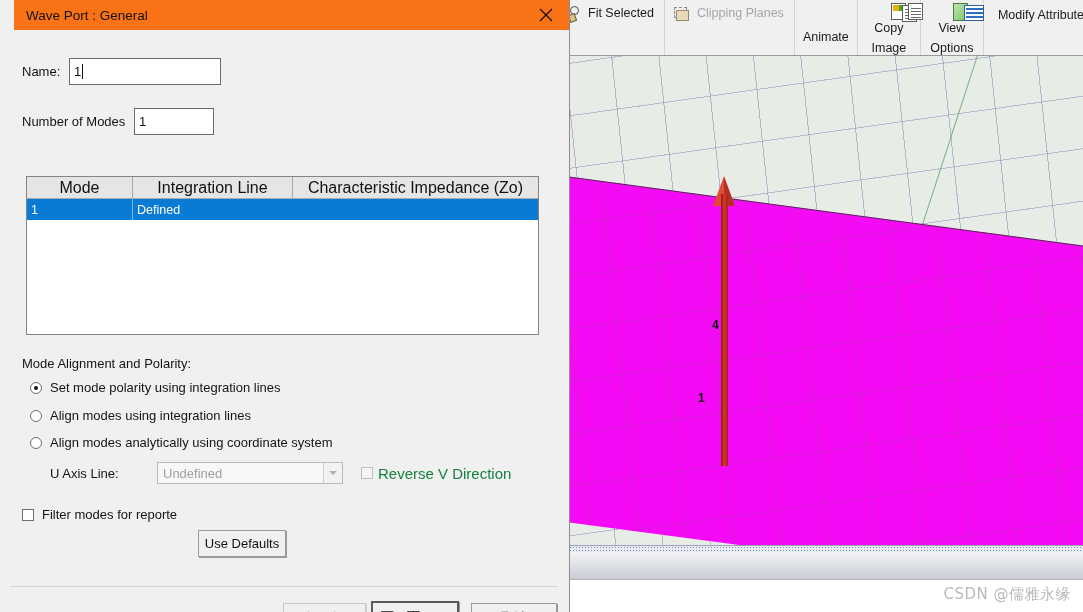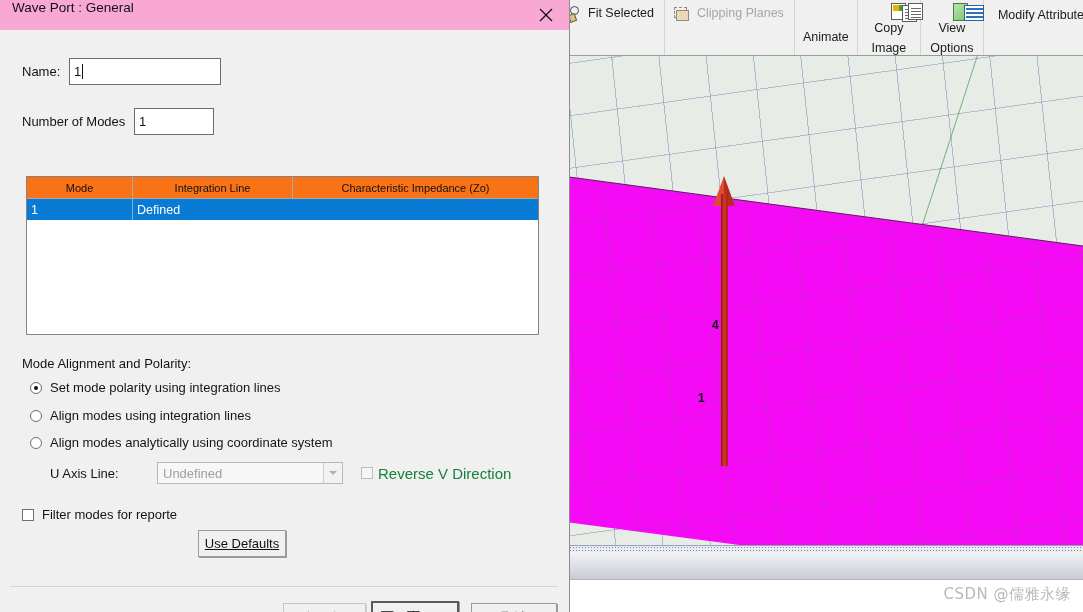--- a/index.html
+++ b/index.html
@@ -213,23 +213,24 @@
     letter-spacing: .5px;
   }
 
   
   #dialog {
     position: absolute; left: 0; top: 0; width: 570px; height: 612px;
     background: #f0f0f0;
     border-right: 1px solid #8d8d8d;
   }
   #dlg-title {
-    height: 30px; background: #f9a8d4;
-    display: flex; align-items: flex-start; justify-content: space-between;
+    height: 30px; background: #f97316;
+    display: flex; align-items: center; justify-content: space-between;
     padding: 0 0 0 12px;
+    margin-left: 14px;
   }
   #dlg-title .t {
     font-size: 13.5px; color: #111; font-family: "Liberation Sans", sans-serif;
   }
   #dlg-close {
     width: 46px; height: 30px; display: flex; align-items: center;
     justify-content: center; cursor: pointer;
   }
   #dlg-close svg { display: block; }
 
@@ -257,24 +258,24 @@
   }
   #modes-input { width: 80px; }
 
   
   #mode-table {
     position: absolute; left: 26px; top: 146px; width: 513px; height: 159px;
     background: #fff; border: 1px solid #848484;
   }
   #mode-table .thead { display: flex; height: 22px; }
   #mode-table .th {
-    background: #f97316; border-right: 1px solid #aaa;
+    background: #e5e5e5; border-right: 1px solid #aaa;
     border-bottom: 1px solid #aaa;
     display: flex; align-items: center; justify-content: center;
-    font-size: 11px; color: #111;
+    font-size: 16px; color: #111;
   }
   #mode-table .th:last-child { border-right: none; text-align: center; }
   #mode-table .tr { display: flex; height: 21px; }
   #mode-table .tr.sel { background: #0a7bd4; color: #fff; }
   #mode-table .td {
     display: flex; align-items: center; padding-left: 4px;
     font-size: 12.5px; border-right: 1px solid rgba(255,255,255,0.45);
   }
   #mode-table .td:last-child { border-right: none; }
   .c0 { width: 106px; }
@@ -334,21 +335,21 @@
   .btn {
     background: #f0f0f0; border: 1px solid #9a9a9a;
     box-shadow: 1px 1px 0 #9a9a9a;
     font-size: 13px; color: #111; display: flex;
     align-items: center; justify-content: center;
     font-family: "Liberation Sans", sans-serif; cursor: pointer;
   }
   .btn.disabled { color: #b0b0b0; border-color: #c6c6c6; box-shadow: 1px 1px 0 #d0d0d0; }
   .btn.default { border: 2px solid #5a5a5a; }
 
-  #use-defaults { position: absolute; left: 198px; top: 500px; width: 88px; height: 27px; text-decoration: underline; }
+  #use-defaults { position: absolute; left: 198px; top: 500px; width: 88px; height: 27px; }
   #dlg-sep {
     position: absolute; left: 10px; top: 556px; width: 548px; height: 1px;
     background: #d4d4d4;
   }
   #btn-back { position: absolute; left: 283px; top: 573px; width: 83px; height: 29px; }
   #btn-next { position: absolute; left: 371px; top: 571px; width: 88px; height: 32px; }
   #btn-cancel { position: absolute; left: 471px; top: 573px; width: 86px; height: 29px; }
 </style>
 </head>
 <body>

